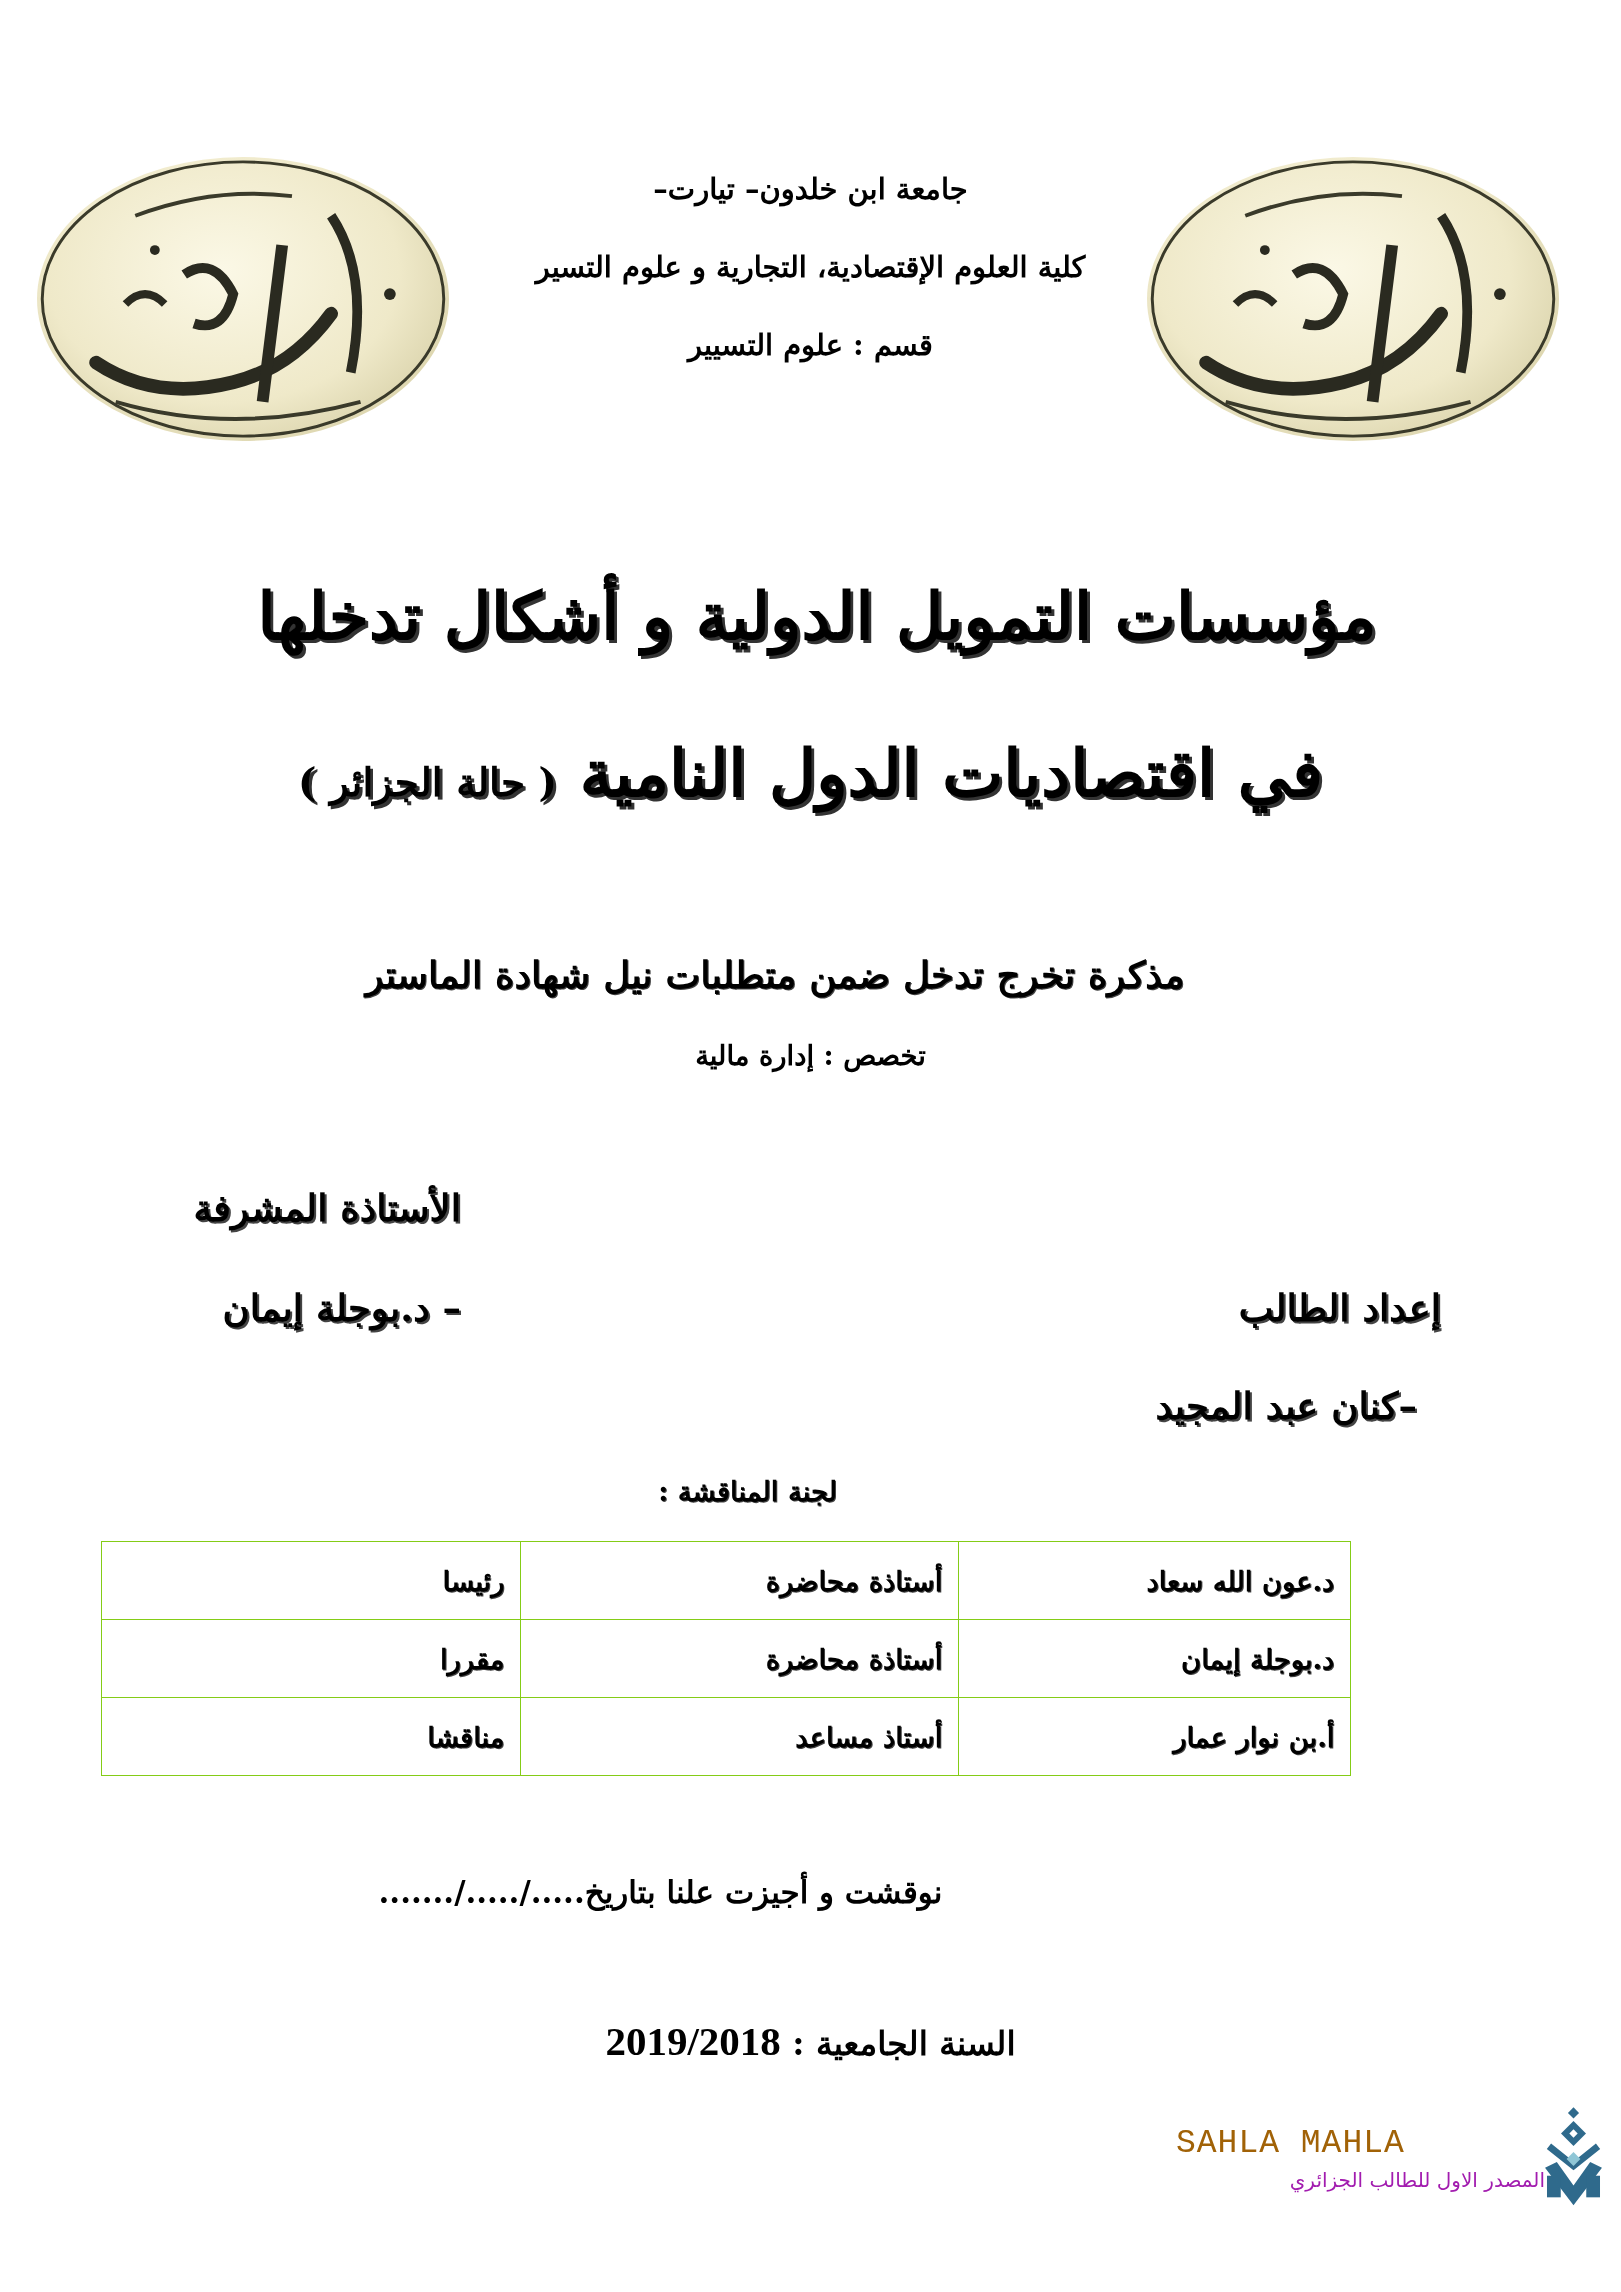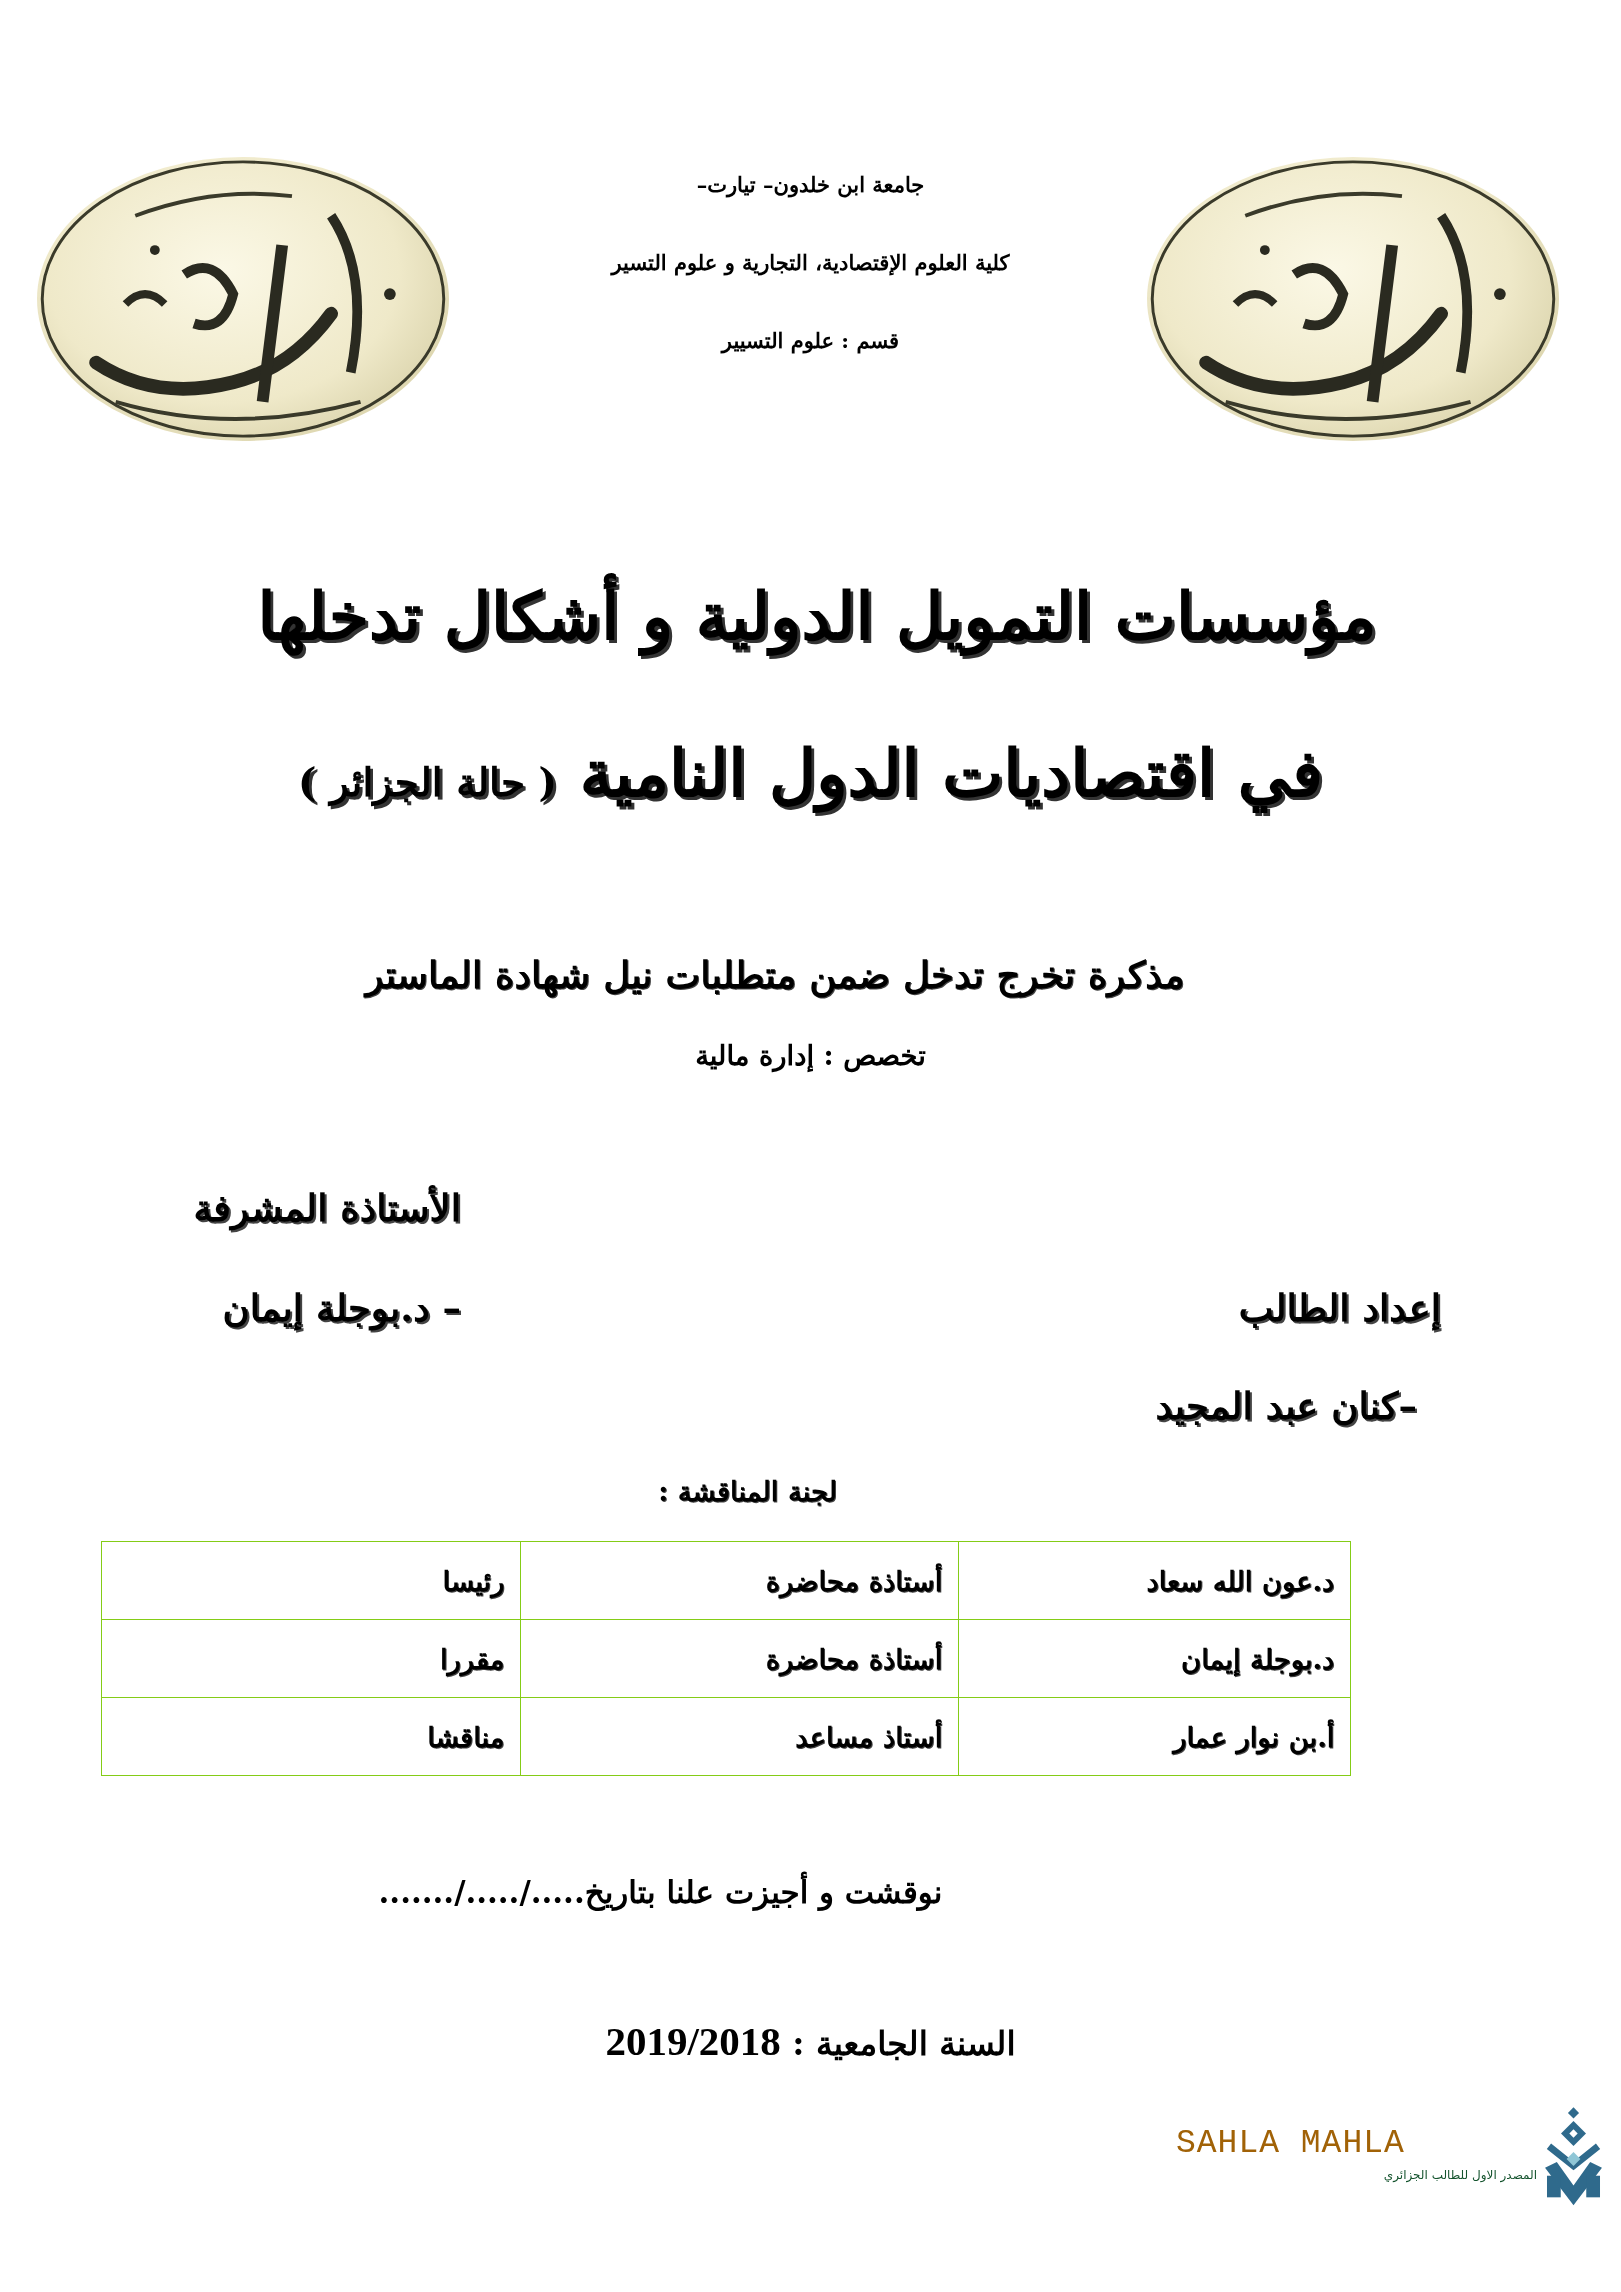--- a/index.html
+++ b/index.html
@@ -12,21 +12,21 @@
   
   .logo {
     position: absolute; width: 412px; height: 284px;
     border-radius: 50%;
     background: radial-gradient(ellipse at 45% 40%, #fbf8e6 0%, #efe9c9 55%, #d9d2aa 80%, #b9b18a 100%);
     overflow: hidden;
   }
   .logo svg { position: absolute; left: 0; top: 0; width: 100%; height: 100%; }
 
   
-  .hdr { font-size: 21px; font-weight: bold; left: 0; width: 1621px; text-align: center; }
+  .hdr { font-size: 29px; font-weight: bold; left: 0; width: 1621px; text-align: center; }
 
   .title { font-size: 65px; font-weight: bold; left: 0; width: 1621px; text-shadow: 2.9px 2.9px 0 #333; }
   .title small { font-size: 39px; }
 
   .sub { font-size: 37px; font-weight: bold; left: 0; width: 1550px; text-shadow: 1px 1px 0 #444; }
   .spec { font-size: 27.4px; font-weight: bold; left: 0; width: 1621px; }
 
   .lbl { font-size: 37px; font-weight: bold; text-shadow: 2px 2px 0 #444; white-space: nowrap; }
 
   .committee { font-size: 27.4px; font-weight: bold; text-shadow: 1px 1px 0 #444; white-space: nowrap; }
@@ -44,21 +44,21 @@
   table.jury td.c2 { width: 455px; }
   table.jury td.c3 { width: 407px; }
 
   .date { font-size: 31px; font-weight: bold; left: 0; width: 1321px; }
   .year { font-size: 33px; font-weight: bold; left: 0; width: 1621px; }
   .year .num { font-size: 41px; font-family: "Liberation Serif", serif; }
 
   
   .sm { position: absolute; left: 1176px; top: 2107px; width: 431px; height: 108px; direction: ltr; }
   .sm-text { position: absolute; left: 0; top: 17.6px; font-family: Liberation Mono, monospace; font-size: 33px; color: #a16207; letter-spacing: 1px; white-space: nowrap; }
-  .sm-ar { position: absolute; left: 8px; top: 61px; font-family: "DejaVu Sans", sans-serif; font-size: 12px; color: #14532d; white-space: nowrap; direction: rtl; width: 353px; text-align: right; }
+  .sm-ar { position: absolute; left: 16px; top: 61px; font-family: "DejaVu Sans", sans-serif; font-size: 20px; color: #a21caf; white-space: nowrap; direction: rtl; width: 353px; text-align: right; }
   .sm-icon { position: absolute; left: 365px; top: 0px; width: 65px; height: 108px; }
 </style>
 </head>
 <body>
 
 <div class="logo" style="left:37px; top:157px;">
   <svg viewBox="0 0 420 290">
     <ellipse cx="210" cy="145" rx="205" ry="140" fill="none" stroke="#3a3a2a" stroke-width="3"></ellipse>
     <path d="M60 210 Q120 250 200 230 Q260 215 300 160" stroke="#2a2a20" stroke-width="14" fill="none" stroke-linecap="round"></path>
     <path d="M250 90 L230 250" stroke="#2a2a20" stroke-width="12" fill="none"></path>

